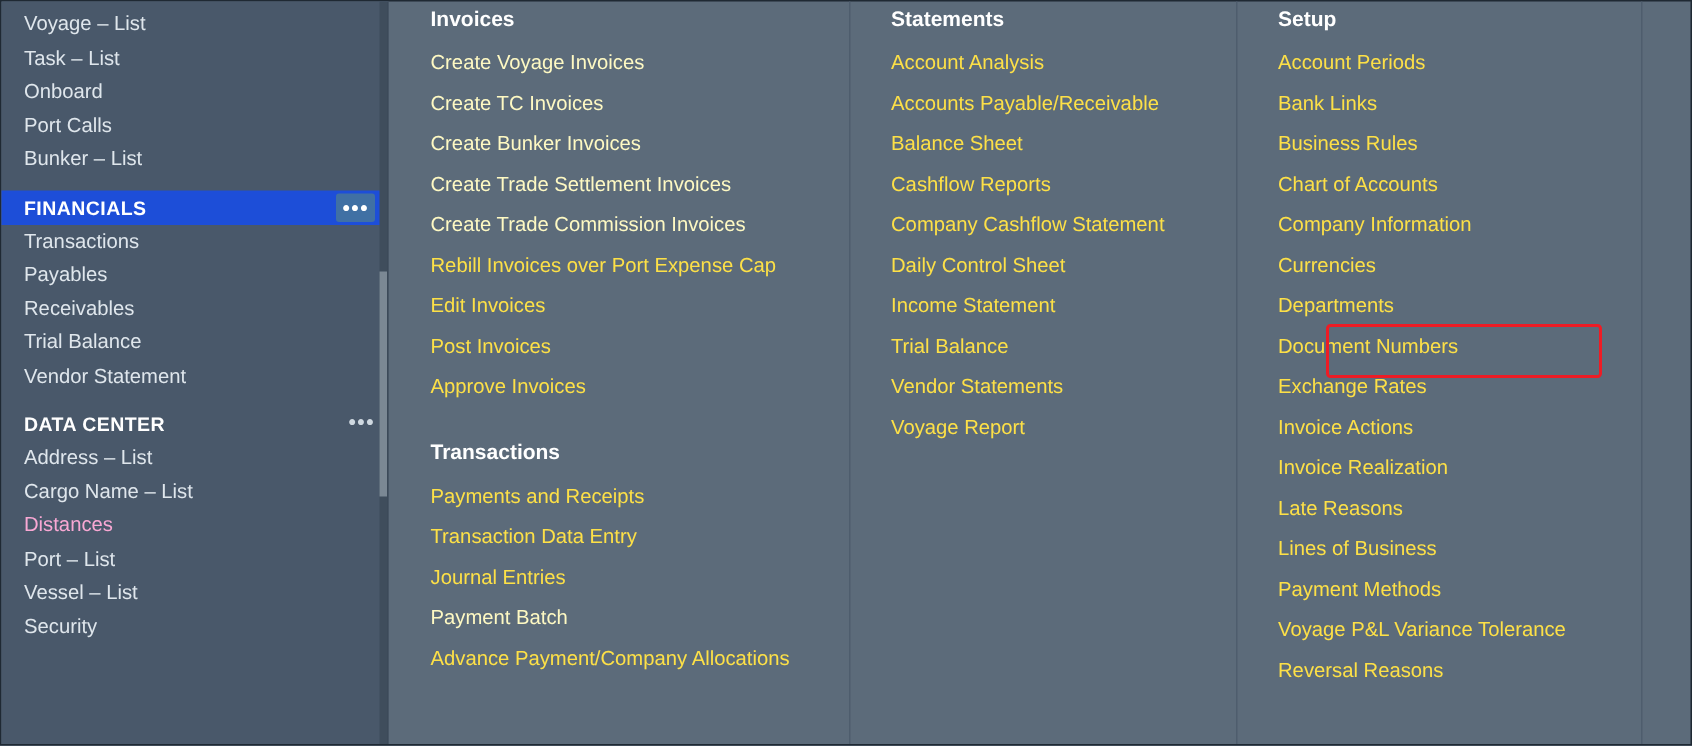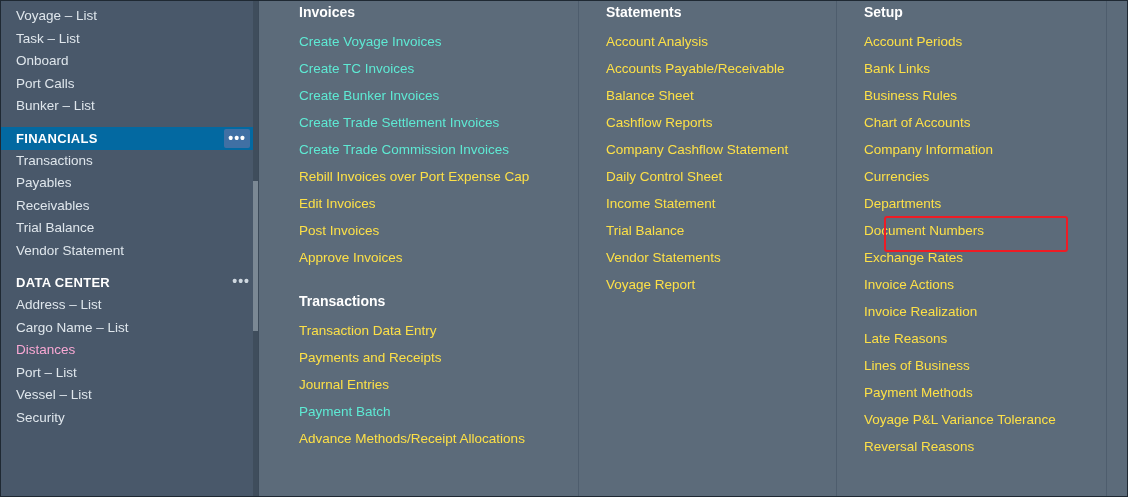--- a/index.html
+++ b/index.html
@@ -51,21 +51,21 @@
     line-height: 23px;
     padding-left: 15px;
     font-weight: bold;
     font-size: 13px;
     letter-spacing: 0.3px;
     color: #ffffff;
     position: relative;
     margin-top: 9px;
   }
   .side-header.selected {
-    background: #0369a1;
+    background: #1d4ed8;
     color: #ffffff;
     padding-left: 15px;
   }
   .side-header .dots {
     position: absolute;
     right: 8px;
     top: 0;
     height: 23px;
     line-height: 21px;
     font-size: 14px;
@@ -99,21 +99,21 @@
   }
 
   
   .col {
     box-sizing: border-box;
     padding-top: 0;
     position: relative;
     flex: 0 0 auto;
     border-right: 1px solid #4e5d6d;
   }
-  .col-invoices { width: 308px; padding-left: 28px; margin-left: 12px; }
+  .col-invoices { width: 308px; padding-left: 28px; }
   .col-statements { width: 258px; padding-left: 27px; }
   .col-setup { width: 270px; padding-left: 27px; }
 
   .col-title {
     font-weight: bold;
     font-size: 14px;
     color: #ffffff;
     height: 27px;
     line-height: 22px;
     white-space: nowrap;
@@ -122,21 +122,21 @@
     margin-top: 19px;
   }
   .col-link {
     height: 27px;
     line-height: 27px;
     color: #fde047;
     font-size: 13.5px;
     white-space: nowrap;
   }
   .col-link.disabled {
-    color: #5eead4;
+    color: #fef9c3;
   }
   .col-link.highlight {
     position: relative;
   }
   .highlight-box {
     position: absolute;
     border: 2px solid #ee1c25;
     border-radius: 3px;
     pointer-events: none;
     left: 883px;
@@ -195,25 +195,25 @@
     <div class="col-link disabled">Create TC Invoices</div>
     <div class="col-link disabled">Create Bunker Invoices</div>
     <div class="col-link disabled">Create Trade Settlement Invoices</div>
     <div class="col-link disabled">Create Trade Commission Invoices</div>
     <div class="col-link">Rebill Invoices over Port Expense Cap</div>
     <div class="col-link">Edit Invoices</div>
     <div class="col-link">Post Invoices</div>
     <div class="col-link">Approve Invoices</div>
 
     <div class="col-title group">Transactions</div>
+    <div class="col-link">Payments and Receipts</div>
     <div class="col-link">Transaction Data Entry</div>
-    <div class="col-link">Payments and Receipts</div>
     <div class="col-link">Journal Entries</div>
     <div class="col-link disabled">Payment Batch</div>
-    <div class="col-link">Advance Methods/Receipt Allocations</div>
+    <div class="col-link">Advance Payment/Company Allocations</div>
   </div>
 
   <div class="col col-statements">
     <div class="col-title">Statements</div>
     <div class="col-link">Account Analysis</div>
     <div class="col-link">Accounts Payable/Receivable</div>
     <div class="col-link">Balance Sheet</div>
     <div class="col-link">Cashflow Reports</div>
     <div class="col-link">Company Cashflow Statement</div>
     <div class="col-link">Daily Control Sheet</div>

